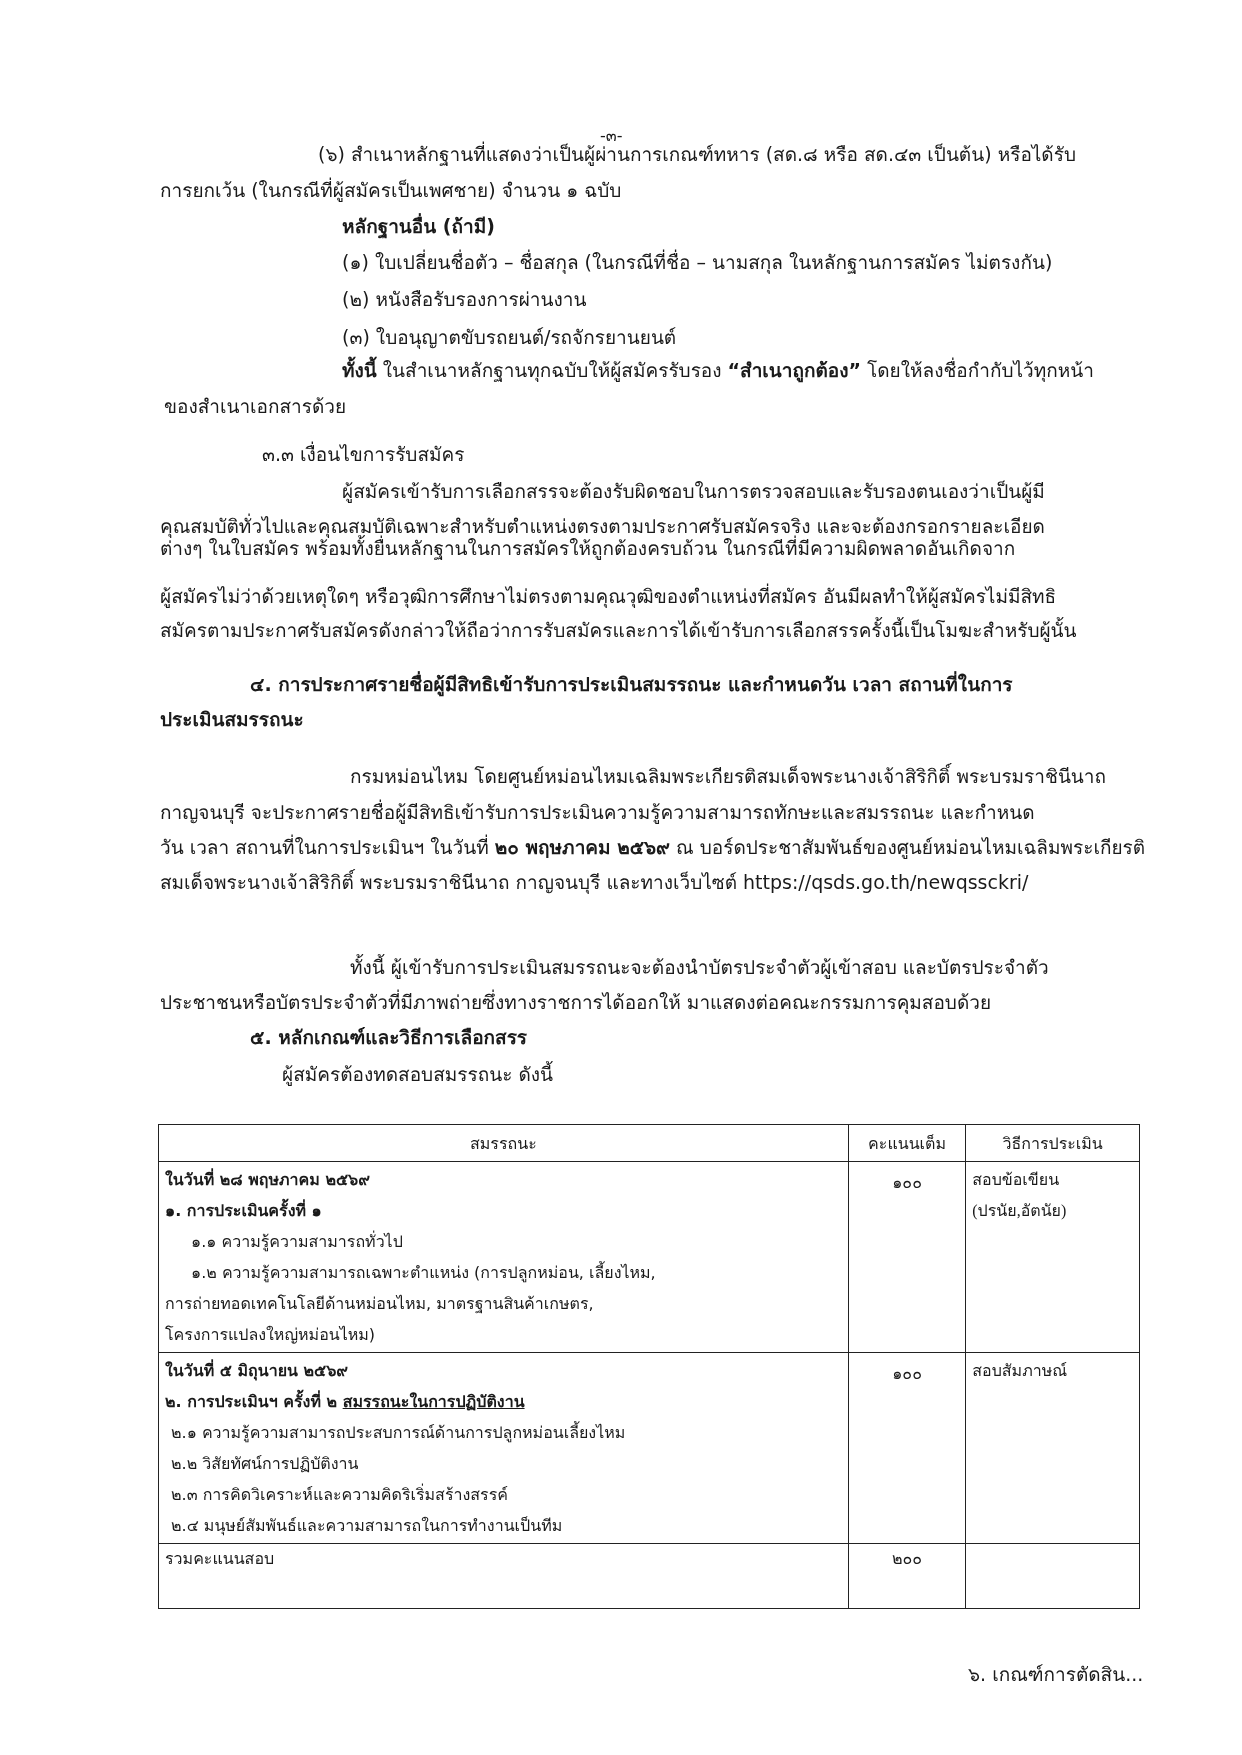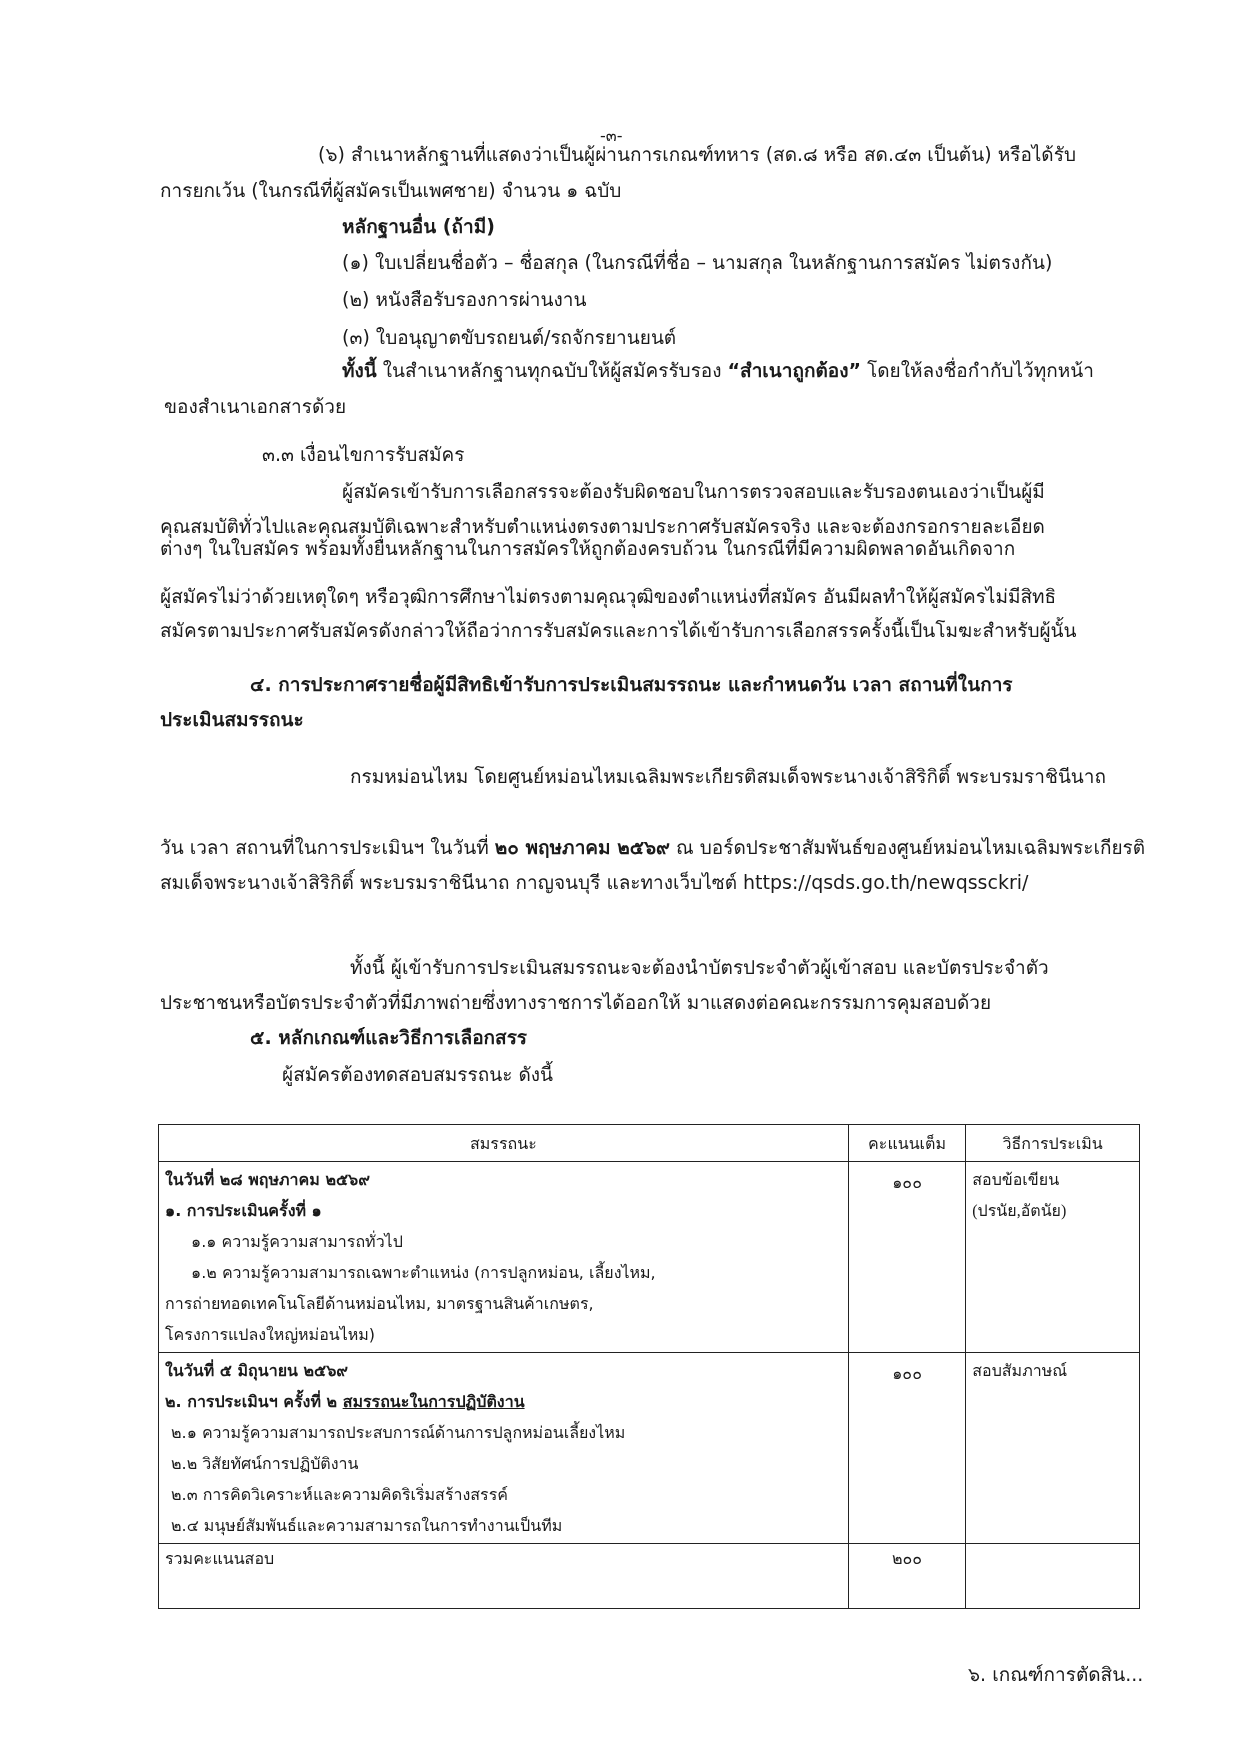--- a/index.html
+++ b/index.html
@@ -41,20 +41,21 @@
   <div class="t" style="left:342px;top:479px;">ผู้สมัครเข้ารับการเลือกสรรจะต้องรับผิดชอบในการตรวจสอบและรับรองตนเองว่าเป็นผู้มี</div>
   <div class="t" style="left:160px;top:514px;">คุณสมบัติทั่วไปและคุณสมบัติเฉพาะสำหรับตำแหน่งตรงตามประกาศรับสมัครจริง และจะต้องกรอกรายละเอียด</div>
   <div class="t" style="left:160px;top:536px;">ต่างๆ ในใบสมัคร  พร้อมทั้งยื่นหลักฐานในการสมัครให้ถูกต้องครบถ้วน ในกรณีที่มีความผิดพลาดอันเกิดจาก</div>
   <div class="t" style="left:160px;top:584px;">ผู้สมัครไม่ว่าด้วยเหตุใดๆ  หรือวุฒิการศึกษาไม่ตรงตามคุณวุฒิของตำแหน่งที่สมัคร อันมีผลทำให้ผู้สมัครไม่มีสิทธิ</div>
   <div class="t" style="left:160px;top:618px;">สมัครตามประกาศรับสมัครดังกล่าวให้ถือว่าการรับสมัครและการได้เข้ารับการเลือกสรรครั้งนี้เป็นโมฆะสำหรับผู้นั้น</div>
 
   <div class="t b" style="left:250px;top:672px;">๔.  การประกาศรายชื่อผู้มีสิทธิเข้ารับการประเมินสมรรถนะ และกำหนดวัน เวลา สถานที่ในการ</div>
   <div class="t b" style="left:160px;top:707px;">ประเมินสมรรถนะ</div>
 
   <div class="t" style="left:350px;top:764px;">กรมหม่อนไหม โดยศูนย์หม่อนไหมเฉลิมพระเกียรติสมเด็จพระนางเจ้าสิริกิติ์ พระบรมราชินีนาถ</div>
+  <div class="t" style="left:160px;top:800px;">กาญจนบุรี จะประกาศรายชื่อผู้มีสิทธิเข้ารับการประเมินความรู้ความสามารถทักษะและสมรรถนะ และกำหนด</div>
   <div class="t" style="left:160px;top:835px;"><span>วัน เวลา สถานที่ในการประเมินฯ ในวันที่ </span><span class="b">๒๐ พฤษภาคม ๒๕๖๙</span><span> ณ บอร์ดประชาสัมพันธ์ของศูนย์หม่อนไหมเฉลิมพระเกียรติ</span></div>
   <div class="t" style="left:160px;top:870px;">สมเด็จพระนางเจ้าสิริกิติ์ พระบรมราชินีนาถ  กาญจนบุรี และทางเว็บไซต์ https://qsds.go.th/newqssckri/</div>
   <div class="t" style="left:350px;top:955px;">ทั้งนี้ ผู้เข้ารับการประเมินสมรรถนะจะต้องนำบัตรประจำตัวผู้เข้าสอบ และบัตรประจำตัว</div>
   <div class="t" style="left:160px;top:990px;">ประชาชนหรือบัตรประจำตัวที่มีภาพถ่ายซึ่งทางราชการได้ออกให้ มาแสดงต่อคณะกรรมการคุมสอบด้วย</div>
 
   <div class="t b" style="left:250px;top:1025px;">๕.  หลักเกณฑ์และวิธีการเลือกสรร</div>
   <div class="t" style="left:282px;top:1062px;">ผู้สมัครต้องทดสอบสมรรถนะ ดังนี้</div>
 
   <table class="comp">
     <tbody>

